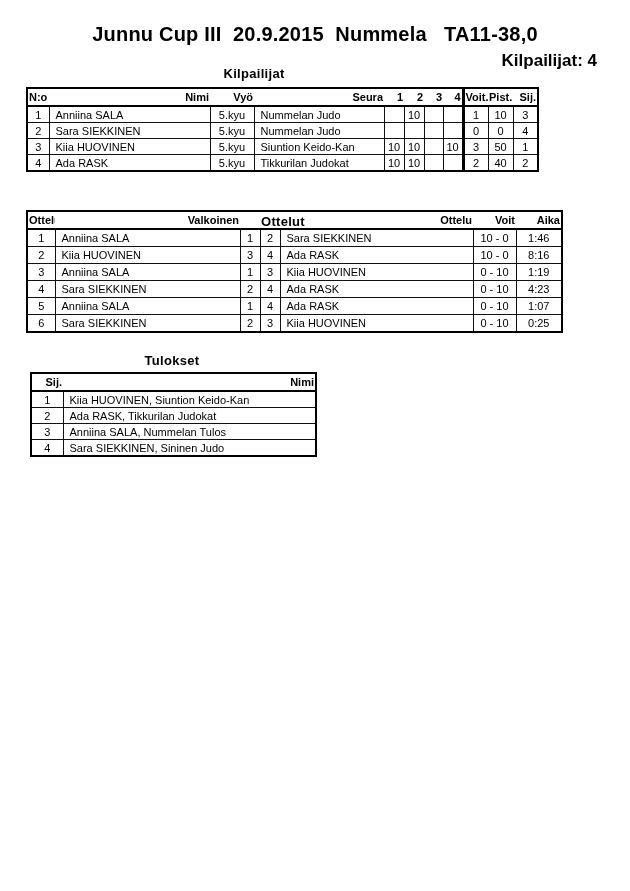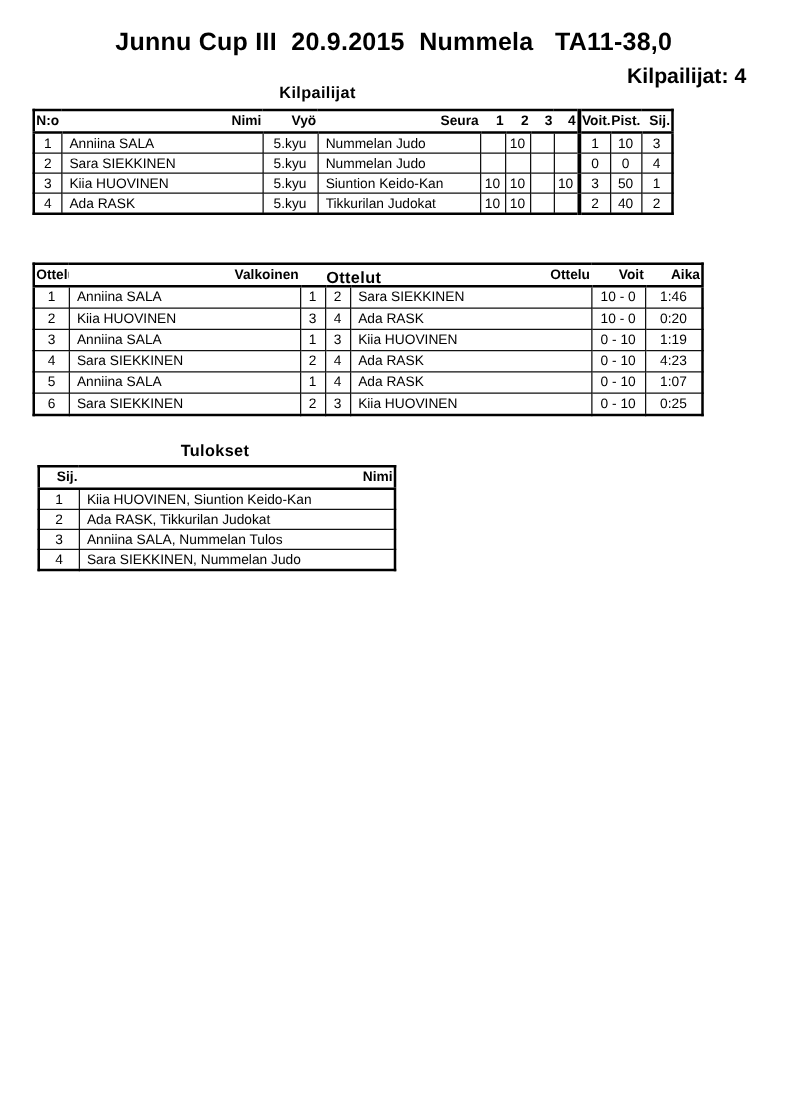--- a/index.html
+++ b/index.html
@@ -206,21 +206,21 @@
       <td>10 - 0</td>
       <td>1:46</td>
     </tr>
     <tr>
       <td>2</td>
       <td class="left">Kiia HUOVINEN</td>
       <td>3</td>
       <td>4</td>
       <td class="left">Ada RASK</td>
       <td>10 - 0</td>
-      <td>0:20</td>
+      <td>8:16</td>
     </tr>
     <tr>
       <td>3</td>
       <td class="left">Anniina SALA</td>
       <td>1</td>
       <td>3</td>
       <td class="left">Kiia HUOVINEN</td>
       <td>0 - 10</td>
       <td>1:19</td>
     </tr>
@@ -275,16 +275,16 @@
     <tr>
       <td>2</td>
       <td class="left">Ada RASK, Tikkurilan Judokat</td>
     </tr>
     <tr>
       <td>3</td>
       <td class="left">Anniina SALA, Nummelan Tulos</td>
     </tr>
     <tr>
       <td>4</td>
-      <td class="left">Sara SIEKKINEN, Nummelan Judo</td>
+      <td class="left">Sara SIEKKINEN, Sininen Judo</td>
     </tr>
   </tbody>
 </table>
 
 </body></html>

